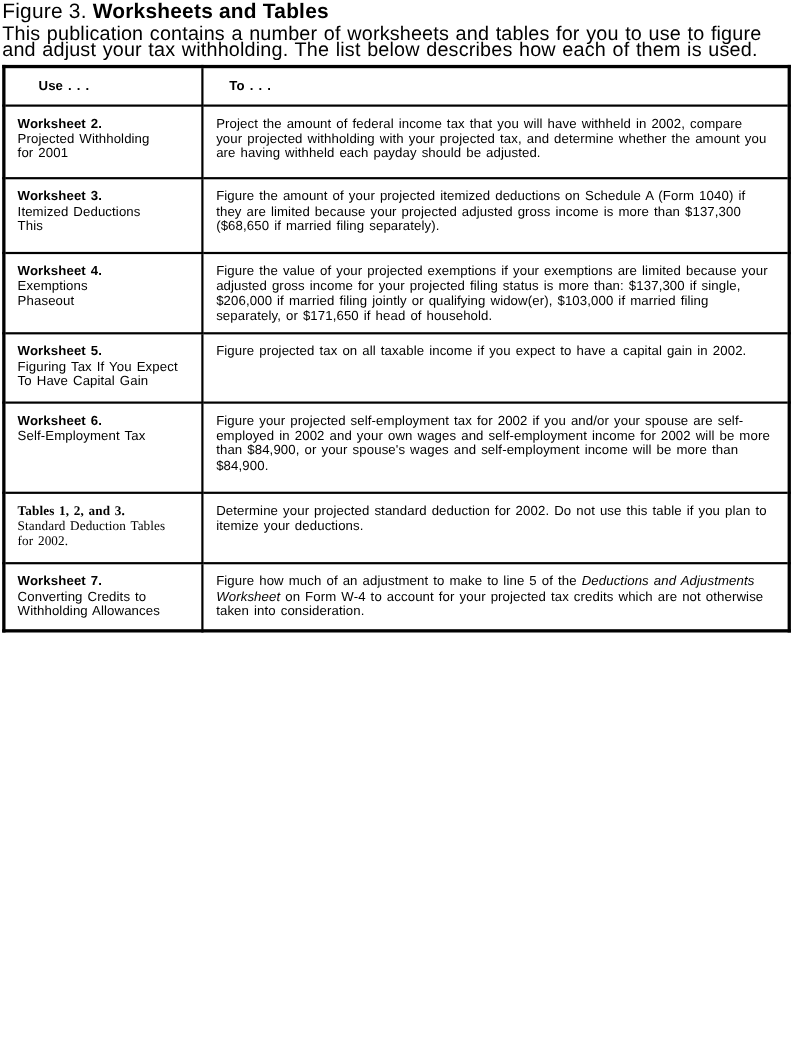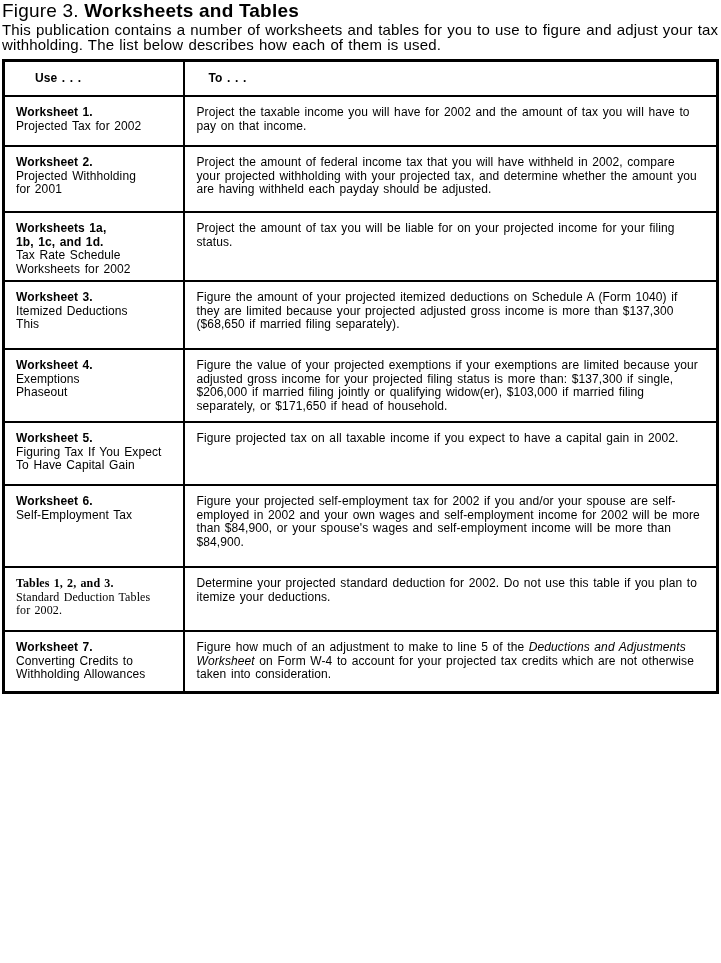--- a/index.html
+++ b/index.html
@@ -13,21 +13,21 @@
   .figure-title{
     margin:0;
     font-size:19px;
     font-weight:normal;
     letter-spacing:.2px;
     line-height:18px;
   }
   .figure-title .bold{font-weight:bold;}
   .intro{
     margin:3px 0 0 0;
-    font-size:15px;
+    font-size:18px;
     line-height:14.5px;
     letter-spacing:.15px;
     word-spacing:.8px;
     max-width:717px;
   }
   table.wt{
     border-collapse:collapse;
     table-layout:fixed;
     width:717px;
     margin-top:7px;
@@ -69,42 +69,26 @@
         <col class="c-to">
       </colgroup>
     <thead>
       <tr>
         <th class="h-use">Use . . .</th>
         <th class="h-to">To . . .</th>
       </tr>
     </thead>
     <tbody id="rows">
         <tr>
-          <td class="use-cell" style="height: 35px;">
-            <div class="b">Worksheet 1.</div>
-            <div>Projected Tax for 2002</div>
-          </td>
-          <td class="to-cell"><span>Project the taxable income you will have for 2002 and the amount of tax you will have to pay on that income.</span></td>
-        </tr>
-        <tr>
           <td class="use-cell" style="height: 51px;">
             <div class="b">Worksheet 2.</div>
             <div>Projected Withholding</div>
             <div>for 2001</div>
           </td>
           <td class="to-cell"><span>Project the amount of federal income tax that you will have withheld in 2002, compare your projected withholding with your projected tax, and determine whether the amount you are having withheld each payday should be adjusted.</span></td>
-        </tr>
-        <tr>
-          <td class="use-cell" style="height: 48px;">
-            <div class="b">Worksheets 1a,</div>
-            <div class="b">1b, 1c, and 1d.</div>
-            <div>Tax Rate Schedule</div>
-            <div>Worksheets for 2002</div>
-          </td>
-          <td class="to-cell"><span>Project the amount of tax you will be liable for on your projected income for your filing status.</span></td>
         </tr>
         <tr>
           <td class="use-cell" style="height: 53px;">
             <div class="b">Worksheet 3.</div>
             <div>Itemized Deductions</div>
             <div>This</div>
           </td>
           <td class="to-cell"><span>Figure the amount of your projected itemized deductions on Schedule A (Form 1040) if they are limited because your projected adjusted gross income is more than $137,300 ($68,650 if married filing separately).</span></td>
         </tr>
         <tr>

